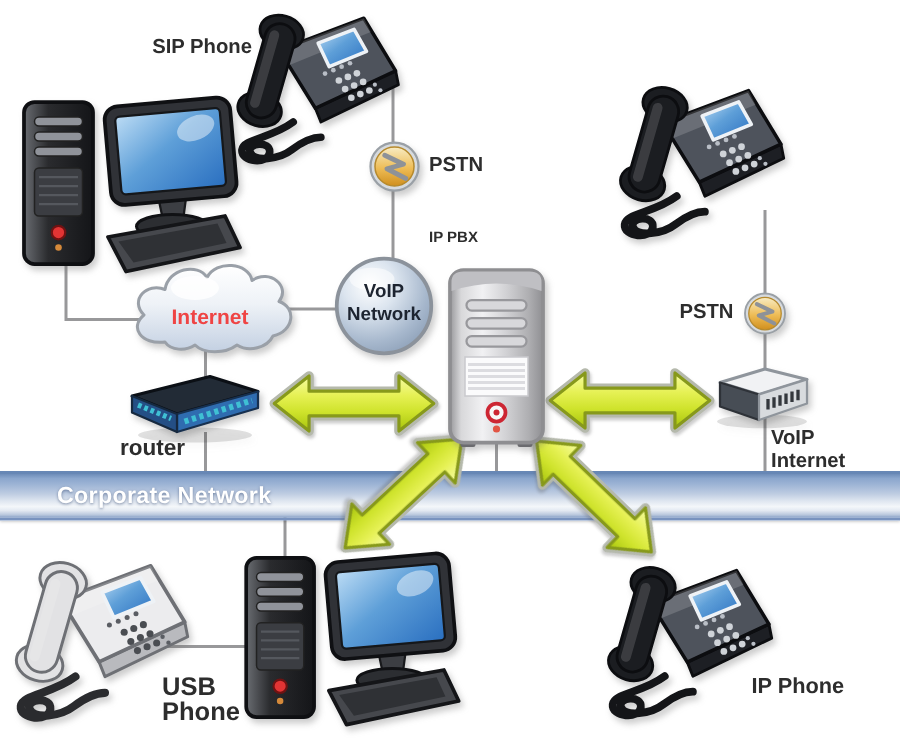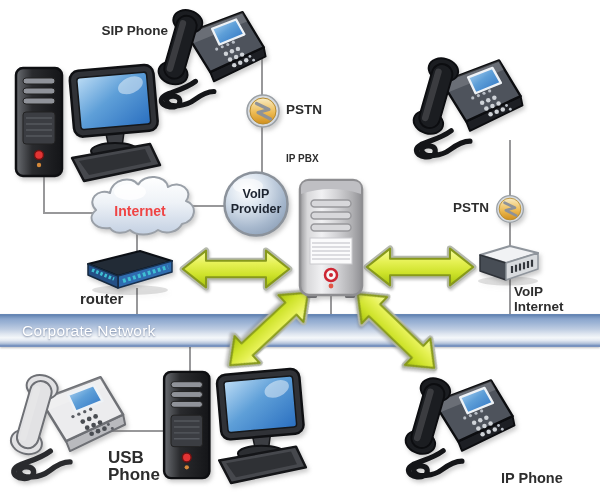--- a/index.html
+++ b/index.html
@@ -6,40 +6,40 @@
   #stage{position:relative;width:600px;height:499px;background:var(--background,#fff);overflow:hidden;
          font-family:"Liberation Sans",sans-serif;}
   
   #wires{position:absolute;left:0;top:0;z-index:1;}
   
   #corporate-bar{position:absolute;left:0;top:314px;width:600px;height:29px;z-index:2;
     border-top:2px solid var(--bar-border,#6787b5);border-bottom:2px solid #7993bf;
     background:linear-gradient(180deg,#6e8db9 0%,#8ba6cd 10%,#9db4d5 24%,#bfcde2 46%,
                #dfe6f0 62%,#f4f7fa 75%,#e3e9f2 84%,#b9c7dd 94%,#8aa3c9 100%);
     box-shadow:0 1px 2px rgba(0,0,0,.25);}
-  #corporate-bar .bar-label{line-height:29px;padding-left:22px;font-size:15.5px;font-weight:400;
+  #corporate-bar .bar-label{line-height:29px;padding-left:38px;font-size:15.5px;font-weight:700;
     color:var(--bar-text,#fff);letter-spacing:.2px;text-shadow:0 1px 2px rgba(50,70,110,.6);}
   
   .dev{position:absolute;z-index:5;filter:drop-shadow(2px 3px 2px rgba(110,110,110,.35));}
   
   .arrow{position:absolute;z-index:4;filter:drop-shadow(1px 2px 1px rgba(90,90,90,.3));transform-origin:center;}
   .arrow-halo{fill:none;stroke:#b5b9ac;stroke-width:6.5;stroke-linejoin:round;}
   .arrow-main{stroke:var(--arrow-stroke,#87991b);stroke-width:2.2;stroke-linejoin:round;}
   
   .lbl{position:absolute;z-index:6;font-weight:700;color:var(--label-text,#2d2d2d);white-space:nowrap;}
   #lbl-sip{left:16px;top:23px;width:152px;text-align:right;font-size:13.5px;line-height:16.5px;}
   #lbl-pstn-top{left:286px;top:102px;font-size:13.5px;}
   #lbl-ippbx{left:286px;top:153px;width:68px;text-align:left;font-size:10px;}
   #lbl-voip-provider{left:221px;top:187px;width:70px;text-align:center;font-size:12.5px;line-height:14.5px;color:#1d2430;z-index:7;}
   #lbl-internet{left:92px;top:203px;width:96px;text-align:center;font-size:14px;color:#ef4444;z-index:7;}
   #lbl-router{left:80px;top:290px;width:62px;text-align:left;font-size:15px;}
   #lbl-pstn-right{left:441px;top:200px;width:48px;text-align:right;font-size:13.5px;}
   #lbl-gateway{left:514px;top:284px;font-size:13.5px;line-height:15px;}
   #lbl-usb{left:108px;top:450px;font-size:17px;line-height:16.5px;}
-  #lbl-ipphone{left:501px;top:450px;font-size:14.5px;margin-top:20px;}
+  #lbl-ipphone{left:501px;top:450px;font-size:14.5px;}
   
   .phone-dark{--ph-body1:#4e535c;--ph-body2:#1d1f24;--ph-stroke:#0c0d10;--ph-key:#cfd3d8;
               --ph-handset:#1b1d21;--ph-cord:#141518;--ph-btn:#b9bec6;}
   .phone-light{--ph-body1:#ececee;--ph-body2:#b9babe;--ph-stroke:#6e7075;--ph-key:#4a4d52;
                --ph-handset:#e2e2e4;--ph-cord:#2a2b2e;--ph-btn:#5a5d63;}
 </style>
 </head>
 <body>
 
 <div id="stage">
@@ -261,21 +261,21 @@
       <use href="#phoneSym"></use>
     </svg>
 
   <div class="lbl" id="lbl-sip">
     <div>SIP Phone</div>
   </div>
   <div class="lbl" id="lbl-pstn-top">PSTN</div>
   <div class="lbl" id="lbl-ippbx">IP PBX</div>
   <div class="lbl" id="lbl-voip-provider">
     <div>VoIP</div>
-    <div>Provider</div>
+    <div>Network</div>
   </div>
   <div class="lbl" id="lbl-internet">Internet</div>
   <div class="lbl" id="lbl-router">router</div>
   <div class="lbl" id="lbl-pstn-right">PSTN</div>
   <div class="lbl" id="lbl-gateway">
     <div>VoIP</div>
     <div>Internet</div>
   </div>
   <div class="lbl" id="lbl-usb">
     <div>USB</div>

